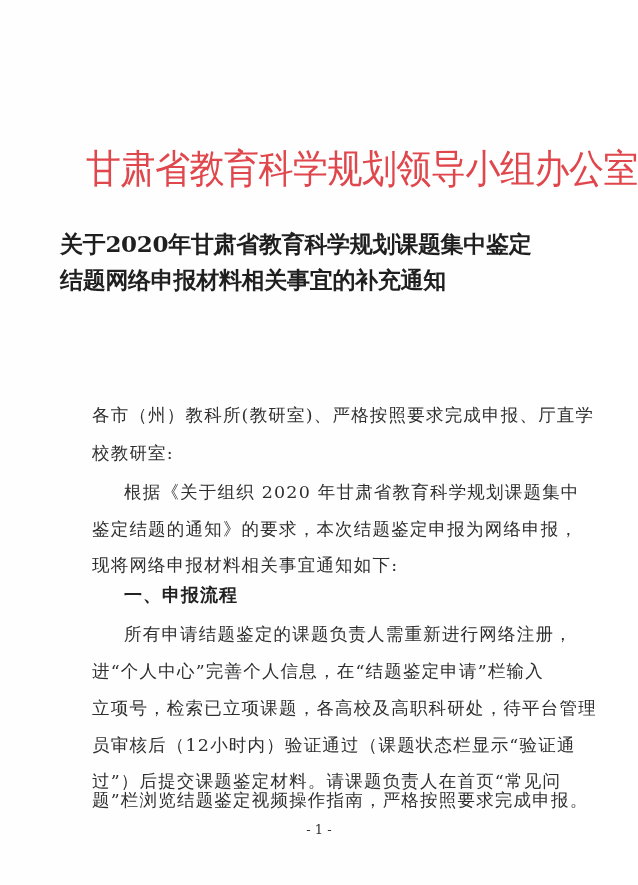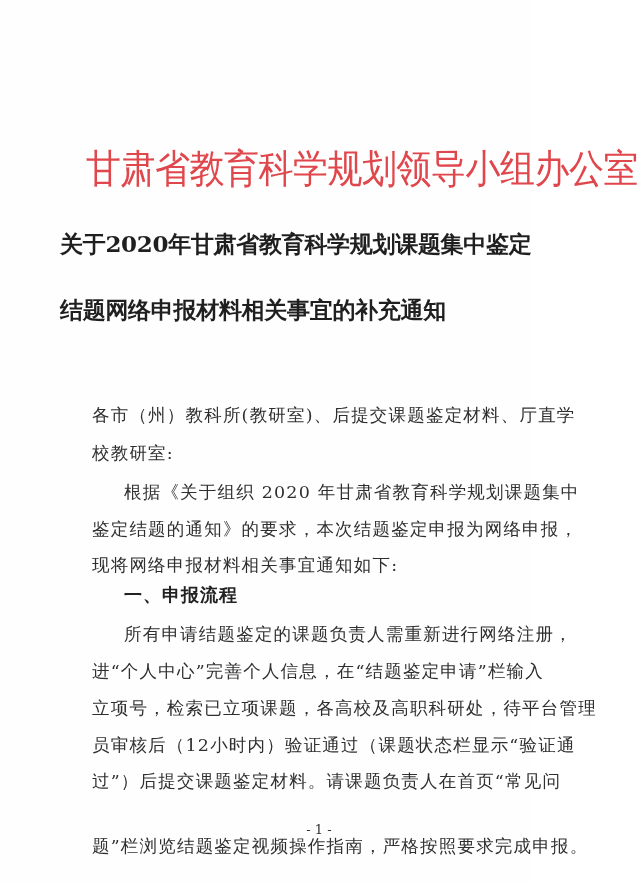--- a/index.html
+++ b/index.html
@@ -42,21 +42,21 @@
       left: 60px;
       width: 518px;
       font-family: "DejaVu Serif", "Liberation Serif", serif;
       font-weight: bold;
       font-size: 23px;
       color: #1f1f1f;
       white-space: nowrap;
       letter-spacing: -0.3px;
     }
     .doc-title.l1 { top: 229px; }
-    .doc-title.l2 { top: 265px; margin-top: 30px; }
+    .doc-title.l2 { top: 265px; }
     .doc-number {
       position: absolute;
       left: 364px;
       top: 334px;
       font-size: 16.5px;
       color: #2b2b2b;
       white-space: nowrap;
       letter-spacing: 0.5px;
     }
     .body-line {
@@ -93,30 +93,30 @@
 <body>
 
 <div class="page">
 
   <div class="header-title">甘肃省教育科学规划领导小组办公室</div>
 
   <div class="doc-title l1">关于2020年甘肃省教育科学规划课题集中鉴定</div>
   <div class="doc-title l2">结题网络申报材料相关事宜的补充通知</div>
 
 
-  <div class="body-line" style="top:403px;">各市（州）教科所(教研室)、后提交课题鉴定材料、厅直学</div>
+  <div class="body-line" style="top:403px;">各市（州）教科所(教研室)、严格按照要求完成申报、厅直学</div>
   <div class="body-line" style="top:441px;">校教研室:</div>
 
   <div class="body-line indent" style="top:480px;">根据《关于组织 2020 年甘肃省教育科学规划课题集中</div>
   <div class="body-line" style="top:517px;">鉴定结题的通知》的要求，本次结题鉴定申报为网络申报，</div>
   <div class="body-line" style="top:553px;">现将网络申报材料相关事宜通知如下:</div>
 
   <div class="section-heading">一、申报流程</div>
 
   <div class="body-line indent" style="top:622px;">所有申请结题鉴定的课题负责人需重新进行网络注册，</div>
   <div class="body-line" style="top:659px;">进“个人中心”完善个人信息，在“结题鉴定申请”栏输入</div>
   <div class="body-line" style="top:696px;">立项号，检索已立项课题，各高校及高职科研处，待平台管理</div>
   <div class="body-line" style="top:733px;">员审核后（12小时内）验证通过（课题状态栏显示“验证通</div>
   <div class="body-line" style="top:769px;">过”）后提交课题鉴定材料。请课题负责人在首页“常见问</div>
 
-  <div class="body-line" style="top: 834px; text-align: right;">题”栏浏览结题鉴定视频操作指南，严格按照要求完成申报。</div>
+  <div class="body-line" style="top: 788px; text-align: right;">题”栏浏览结题鉴定视频操作指南，严格按照要求完成申报。</div>
     <div class="page-number">- 1 -</div>
 </div>
 
 </body></html>

